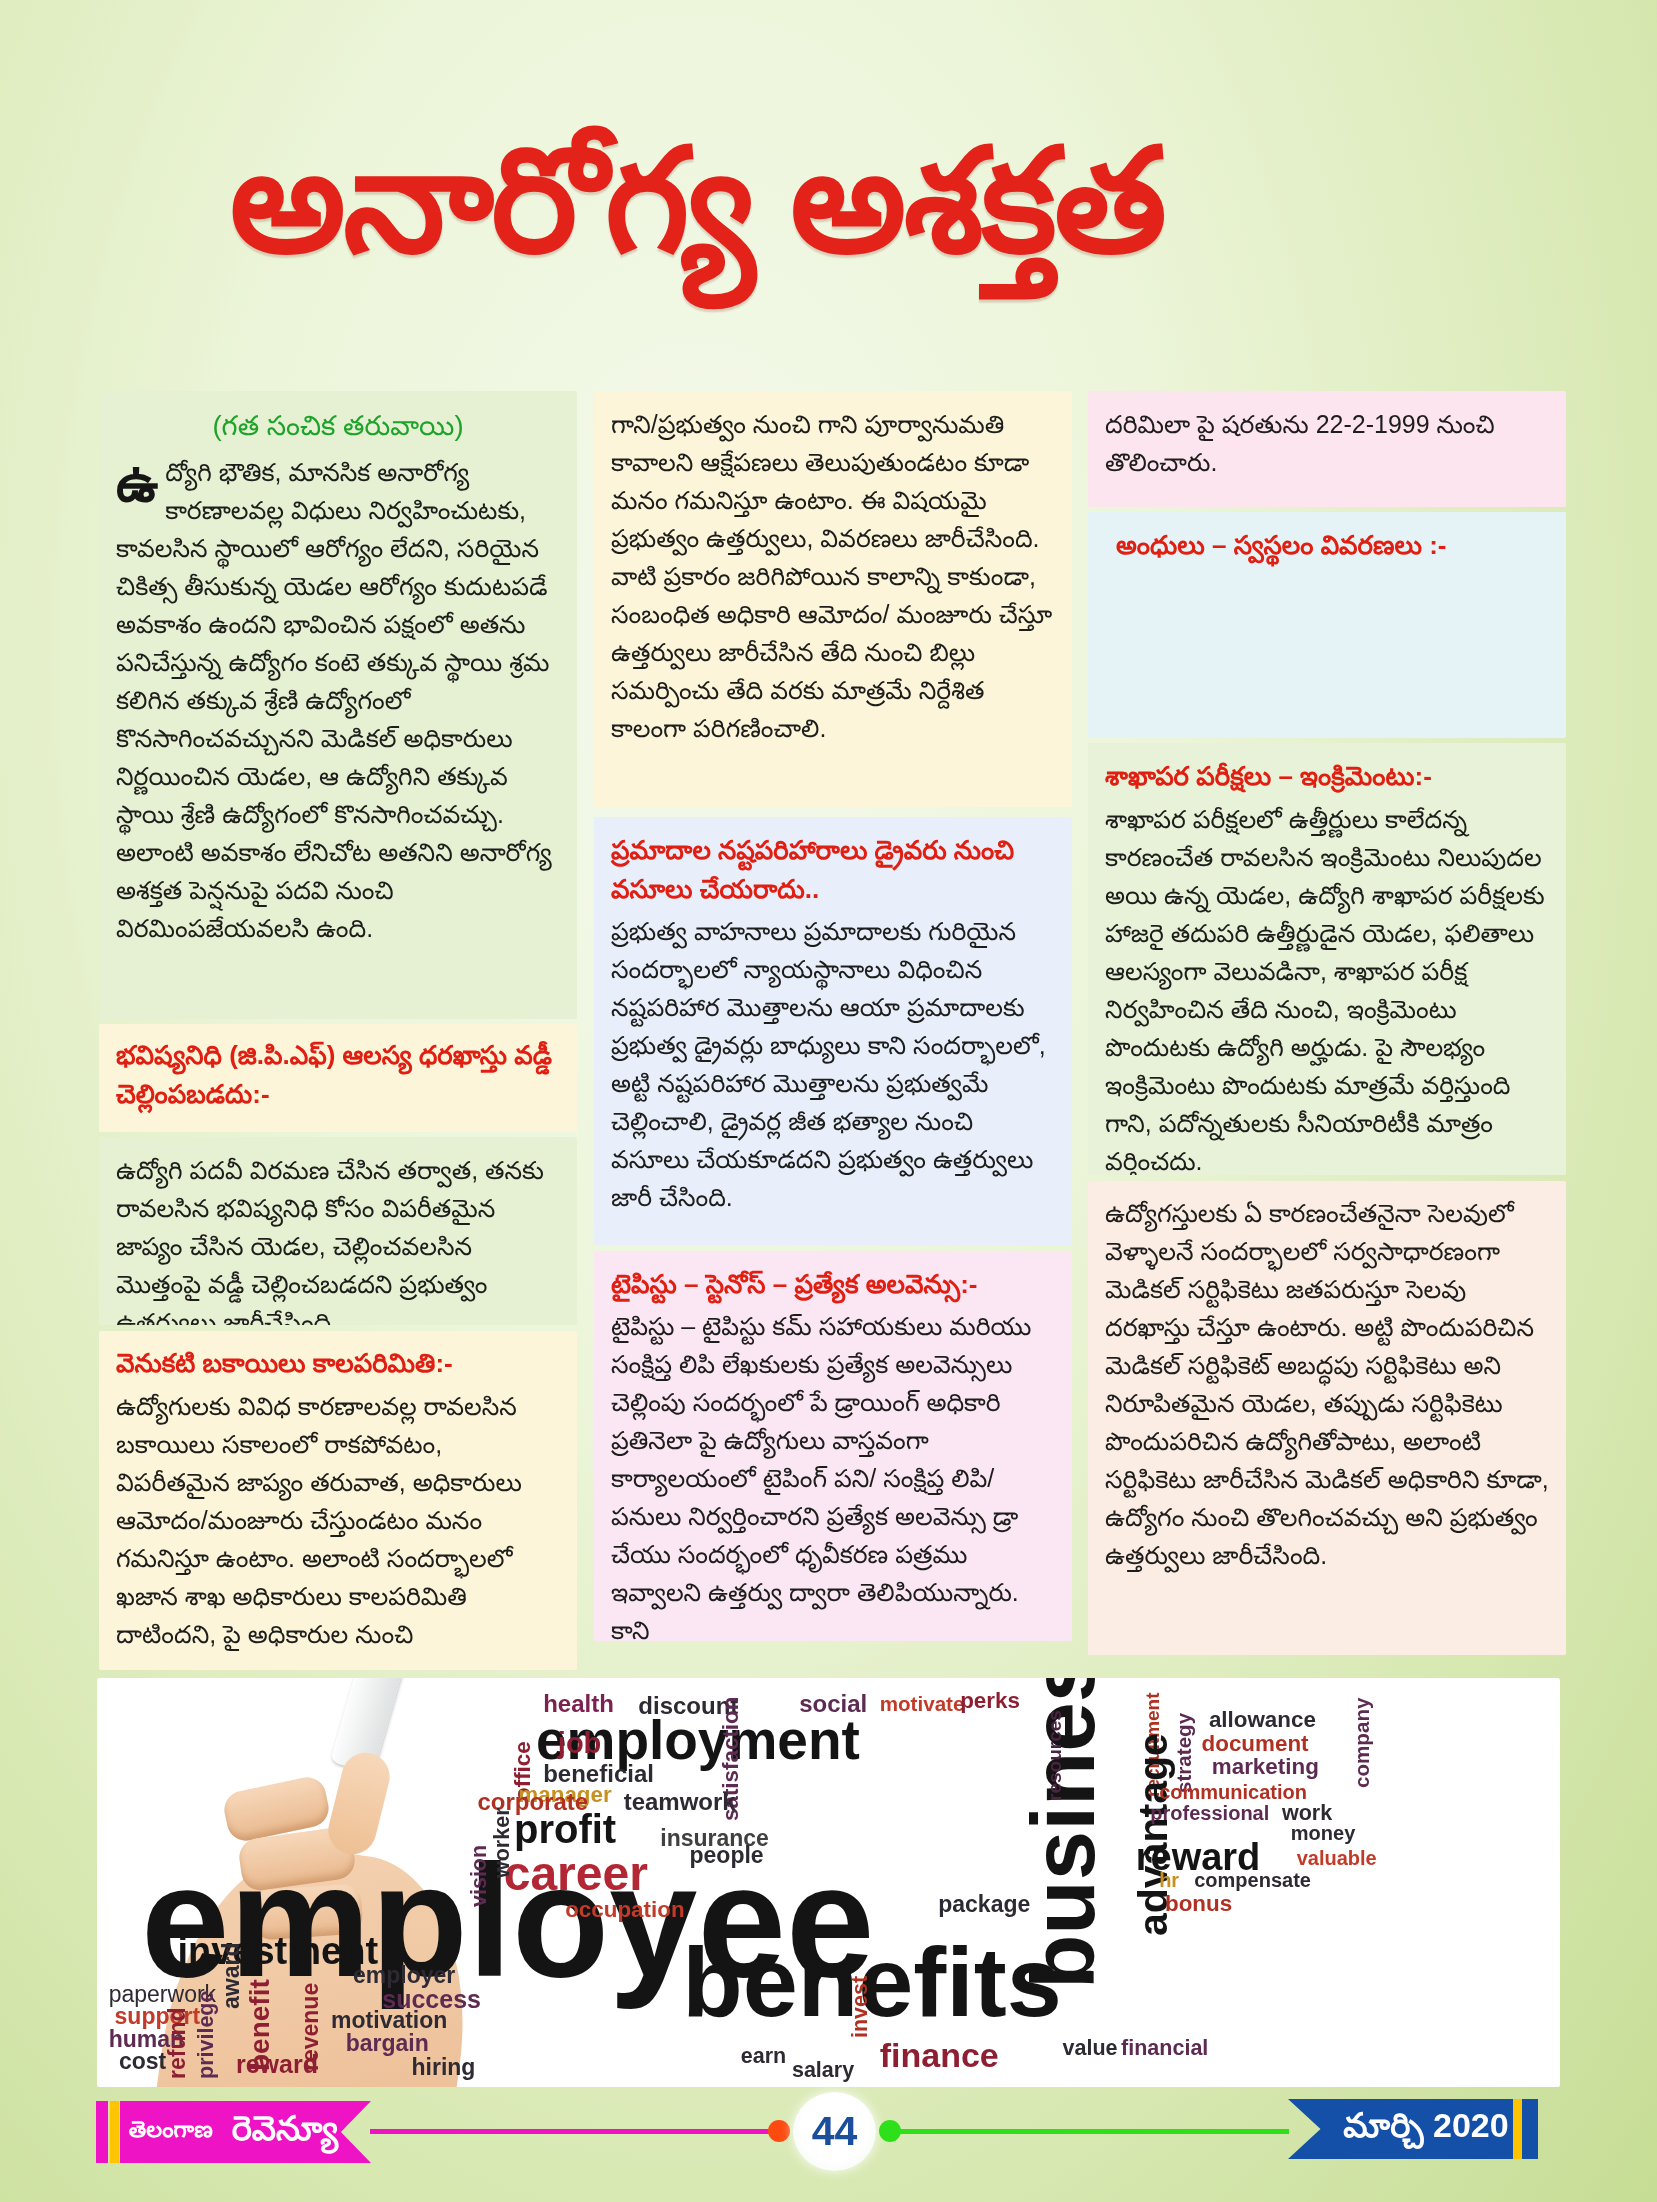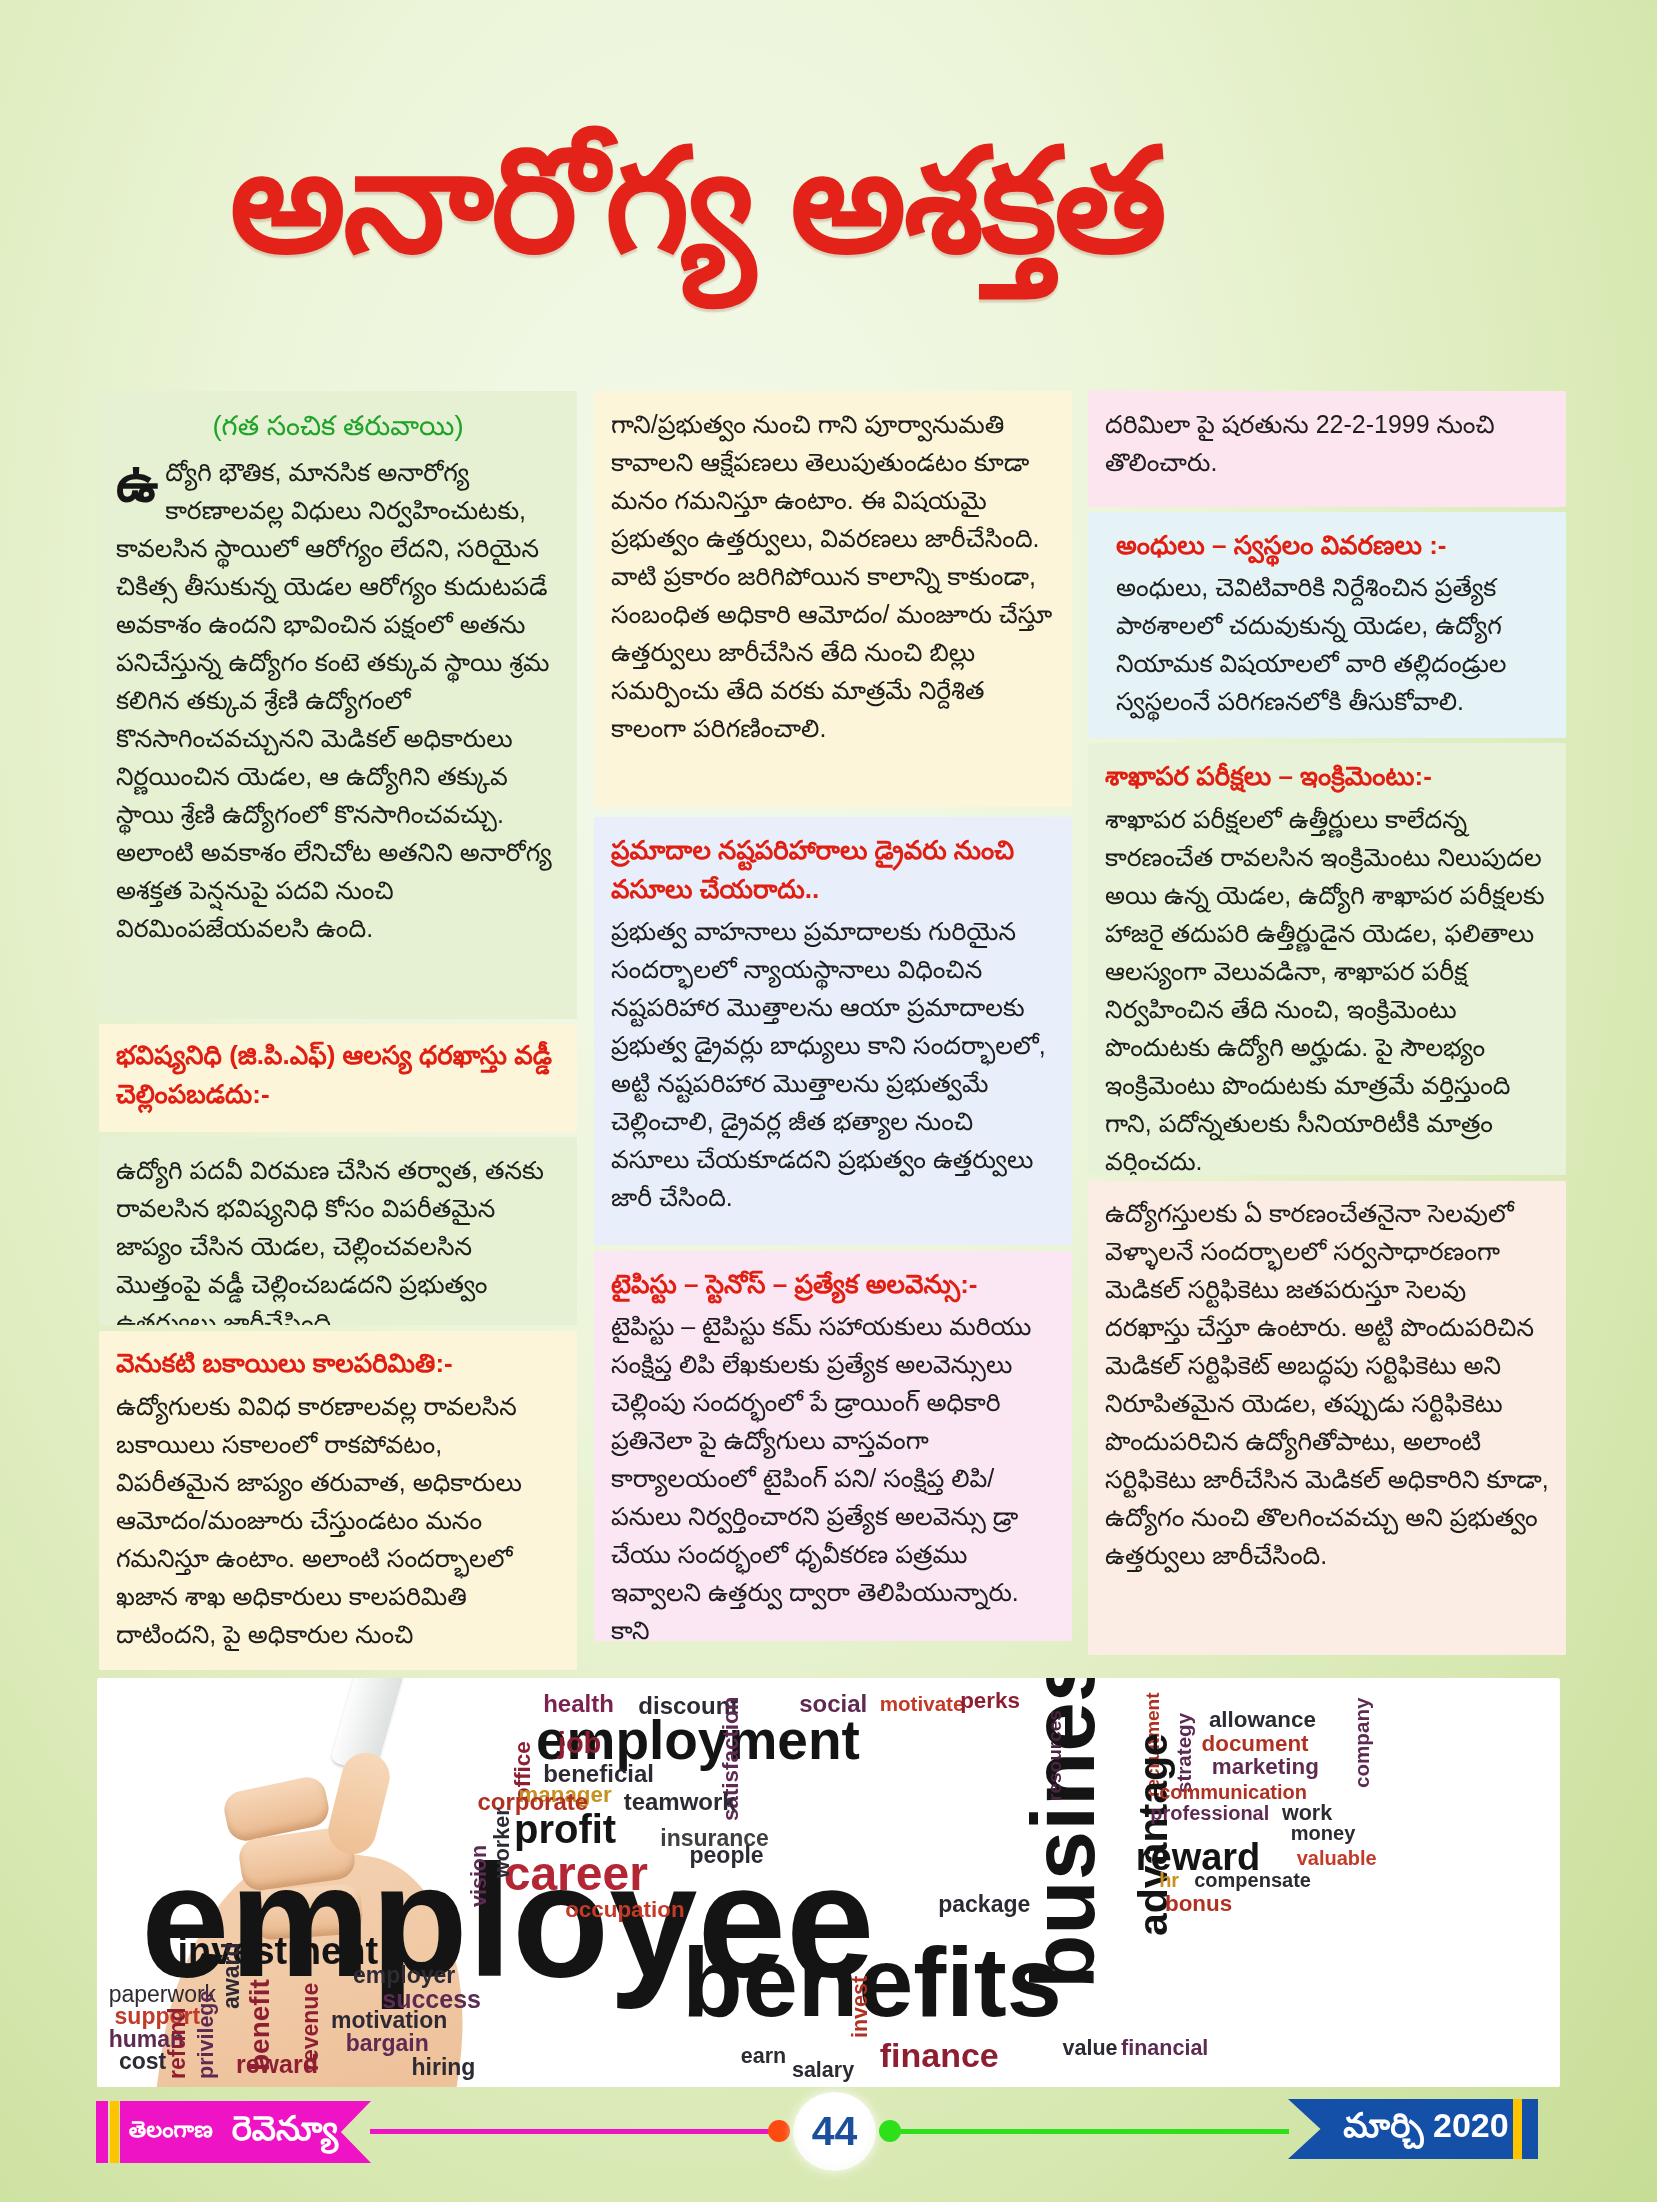--- a/index.html
+++ b/index.html
@@ -142,21 +142,20 @@
       <p>టైపిస్టు – టైపిస్టు కమ్ సహాయకులు మరియు సంక్షిప్త లిపి లేఖకులకు ప్రత్యేక అలవెన్సులు చెల్లింపు సందర్భంలో పే డ్రాయింగ్ అధికారి ప్రతినెలా పై ఉద్యోగులు వాస్తవంగా కార్యాలయంలో టైపింగ్ పని/ సంక్షిప్త లిపి/పనులు నిర్వర్తించారని ప్రత్యేక అలవెన్సు డ్రా చేయు సందర్భంలో ధృవీకరణ పత్రము ఇవ్వాలని ఉత్తర్వు ద్వారా తెలిపియున్నారు. కాని</p>
     </section>
   </div>
 
   <div class="col c3">
     <section class="blk bg-pink2 c3b0">
       <p>దరిమిలా పై షరతును 22-2-1999 నుంచి తొలించారు.</p>
     </section>
     <section class="blk bg-cyan c3b1">
       <h3 class="rhead">అంధులు – స్వస్థలం వివరణలు :-</h3>
-      <p>అంధులు, చెవిటివారికి నిర్దేశించిన ప్రత్యేక పాఠశాలలో చదువుకున్న యెడల, ఉద్యోగ నియామక విషయాలలో వారి తల్లిదండ్రుల స్వస్థలంనే పరిగణనలోకి తీసుకోవాలి.</p>
     </section>
     <section class="blk bg-green2 c3b2">
       <h3 class="rhead">శాఖాపర పరీక్షలు – ఇంక్రిమెంటు:-</h3>
       <p>శాఖాపర పరీక్షలలో ఉత్తీర్ణులు కాలేదన్న కారణంచేత రావలసిన ఇంక్రిమెంటు నిలుపుదల అయి ఉన్న యెడల, ఉద్యోగి శాఖాపర పరీక్షలకు హాజరై తదుపరి ఉత్తీర్ణుడైన యెడల, ఫలితాలు ఆలస్యంగా వెలువడినా, శాఖాపర పరీక్ష నిర్వహించిన తేది నుంచి, ఇంక్రిమెంటు పొందుటకు ఉద్యోగి అర్హుడు. పై సౌలభ్యం ఇంక్రిమెంటు పొందుటకు మాత్రమే వర్తిస్తుంది గాని, పదోన్నతులకు సీనియారిటీకి మాత్రం వర్తించదు.</p>
     </section>
     <section class="blk bg-rose c3b3">
       <p>ఉద్యోగస్తులకు ఏ కారణంచేతనైనా సెలవులో వెళ్ళాలనే సందర్భాలలో సర్వసాధారణంగా మెడికల్ సర్టిఫికెటు జతపరుస్తూ సెలవు దరఖాస్తు చేస్తూ ఉంటారు. అట్టి పొందుపరిచిన మెడికల్ సర్టిఫికెట్ అబద్ధపు సర్టిఫికెటు అని నిరూపితమైన యెడల, తప్పుడు సర్టిఫికెటు పొందుపరిచిన ఉద్యోగితోపాటు, అలాంటి సర్టిఫికెటు జారీచేసిన మెడికల్ అధికారిని కూడా, ఉద్యోగం నుంచి తొలగించవచ్చు అని ప్రభుత్వం ఉత్తర్వులు జారీచేసింది.</p>
     </section>
   </div>
 

